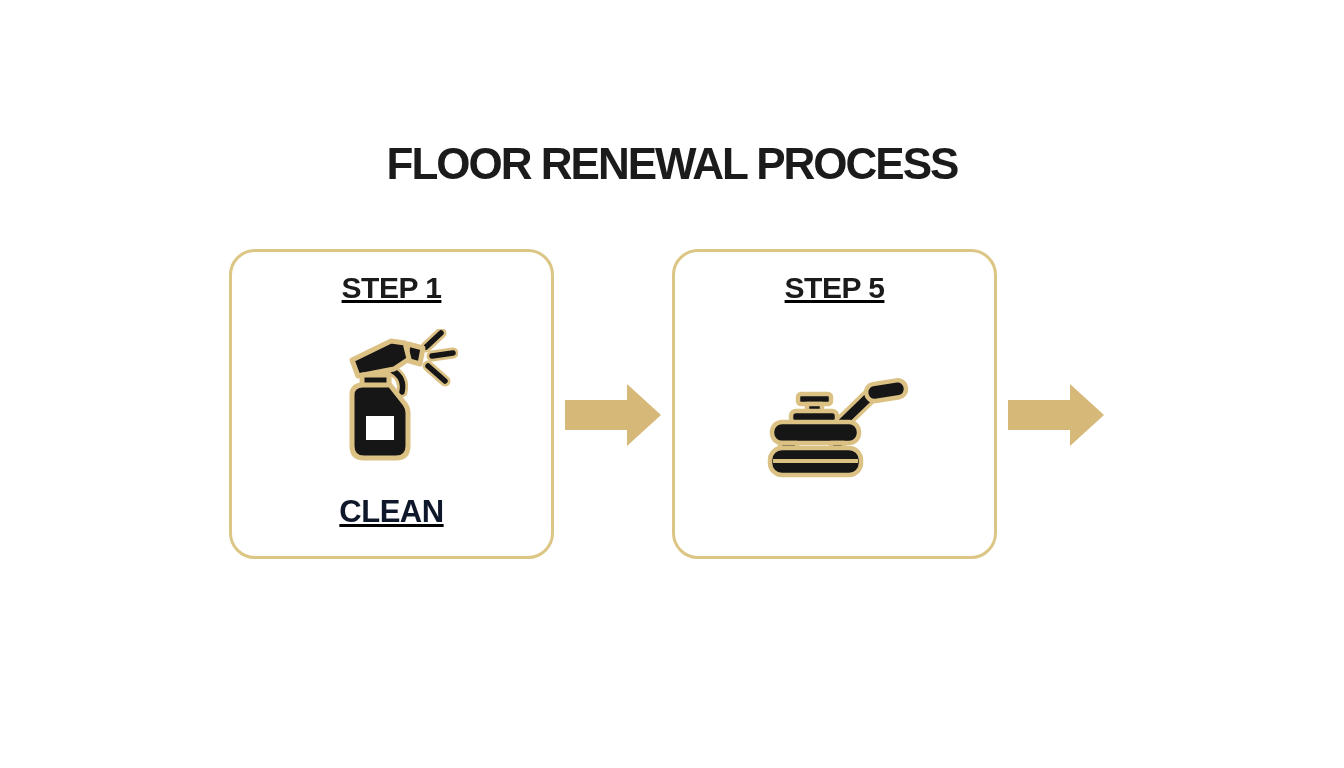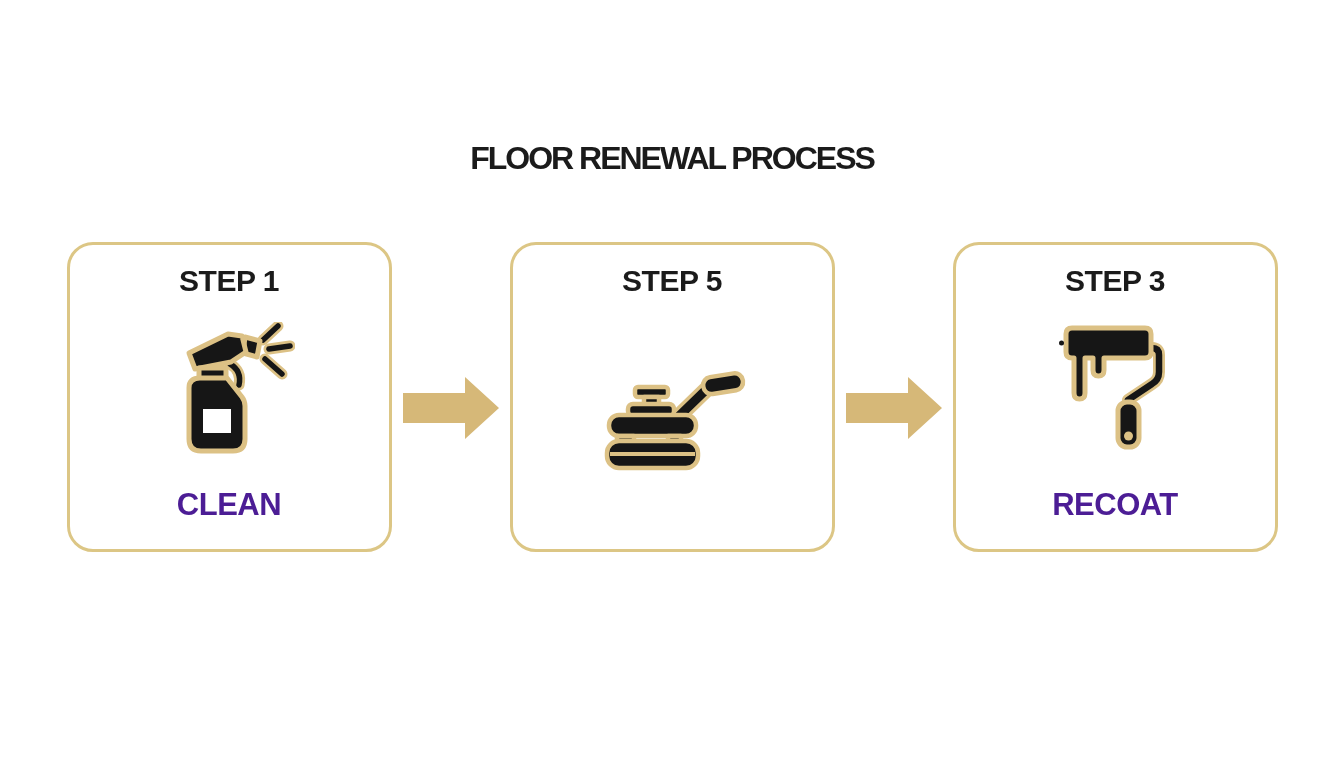--- a/index.html
+++ b/index.html
@@ -8,33 +8,34 @@
     background: #ffffff;
     overflow: hidden;
     font-family: "Liberation Sans", "DejaVu Sans", sans-serif;
   }
   .canvas { position: relative; width: 1344px; height: 768px; background: #ffffff; }
 
   .title {
     position: absolute;
     top: 142px; left: 0; right: 0;
     text-align: center;
-    font-size: 32px;
+    font-size: 44px;
     font-weight: bold;
     letter-spacing: -2px;
     color: #1b1b1b;
     line-height: 1;
   }
 
   .row {
     position: absolute;
-    top: 242px; left: 0; right: 0;
+    top: 249px; left: 0; right: 0;
     display: flex;
     justify-content: center;
     align-items: center;
+    text-decoration: underline;
   }
 
   .card {
     width: 325px; height: 310px;
     border: 3px solid #dcc685;
     border-radius: 26px;
     background: #ffffff;
     display: flex;
     flex-direction: column;
     align-items: center;
@@ -54,21 +55,21 @@
     display: flex;
     align-items: center;
     justify-content: center;
     width: 100%;
   }
 
   .step-name {
     font-size: 31px;
     font-weight: bold;
     letter-spacing: -0.5px;
-    color: #4c1d95;
+    color: #0f172a;
     line-height: 1.2;
   }
 
   .arrow-cell {
     width: 118px; height: 310px;
     display: flex;
     align-items: center;
     justify-content: center;
   }
   .arrow-cell svg { transform: translateY(11px); }
@@ -146,32 +147,15 @@
         </svg>
       </div>
     </div>
 
     <div class="arrow-cell">
       <svg width="96" height="62" viewBox="0 0 96 62">
         <polygon points="0,16 62,16 62,0 96,31 62,62 62,46 0,46" fill="#d6b878"></polygon>
       </svg>
     </div>
 
-    <div class="card">
-      <div class="step-label">STEP 3</div>
-      <div class="icon-box">
-        <svg width="118" height="145" viewBox="0 0 118 145">
-
-          <path d="M92,28 L96,28 Q103,28 103,35 L103,52 Q103,60 96,64 L72,80" fill="none" stroke="#dcc185" stroke-width="12" stroke-linecap="round" stroke-linejoin="round"></path>
-          <path d="M92,28 L96,28 Q103,28 103,35 L103,52 Q103,60 96,64 L72,80" fill="none" stroke="#161616" stroke-width="6.5" stroke-linecap="round" stroke-linejoin="round"></path>
-
-          <rect x="62" y="82" width="21" height="45" rx="9" fill="#161616" stroke="#dcc185" stroke-width="5"></rect>
-
-          <path d="M16,8 L89,8 Q95,8 95,14 L95,32 Q95,38 89,38 L48,38 L48,50 Q48,56 42.5,56 Q37,56 37,50 L37,38 L29,38 L29,73 Q29,79 23.5,79 Q18,79 18,73 L18,38 L16,38 Q10,38 10,32 L10,14 Q10,8 16,8 Z" fill="#161616" stroke="#dcc185" stroke-width="5" stroke-linejoin="round"></path>
-          <circle cx="5.5" cy="23" r="2.5" fill="#161616"></circle>
-          <circle cx="72.5" cy="116" r="4.5" fill="#dcc185"></circle>
-        </svg>
-      </div>
-      <div class="step-name">RECOAT</div>
-    </div>
 
   </div>
 </div>
 
 </body></html>

